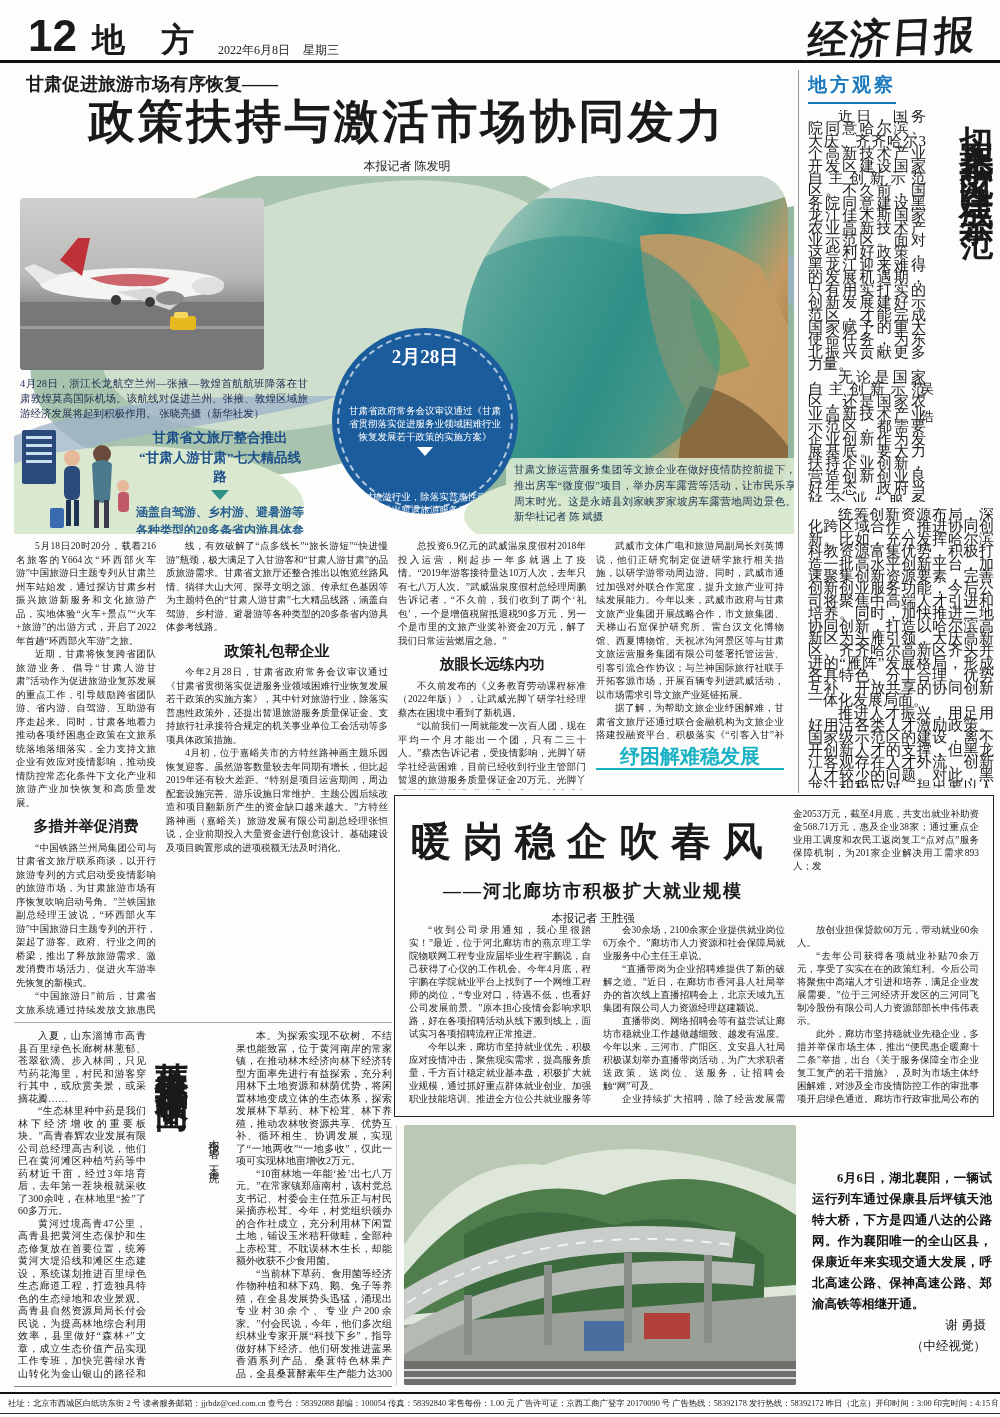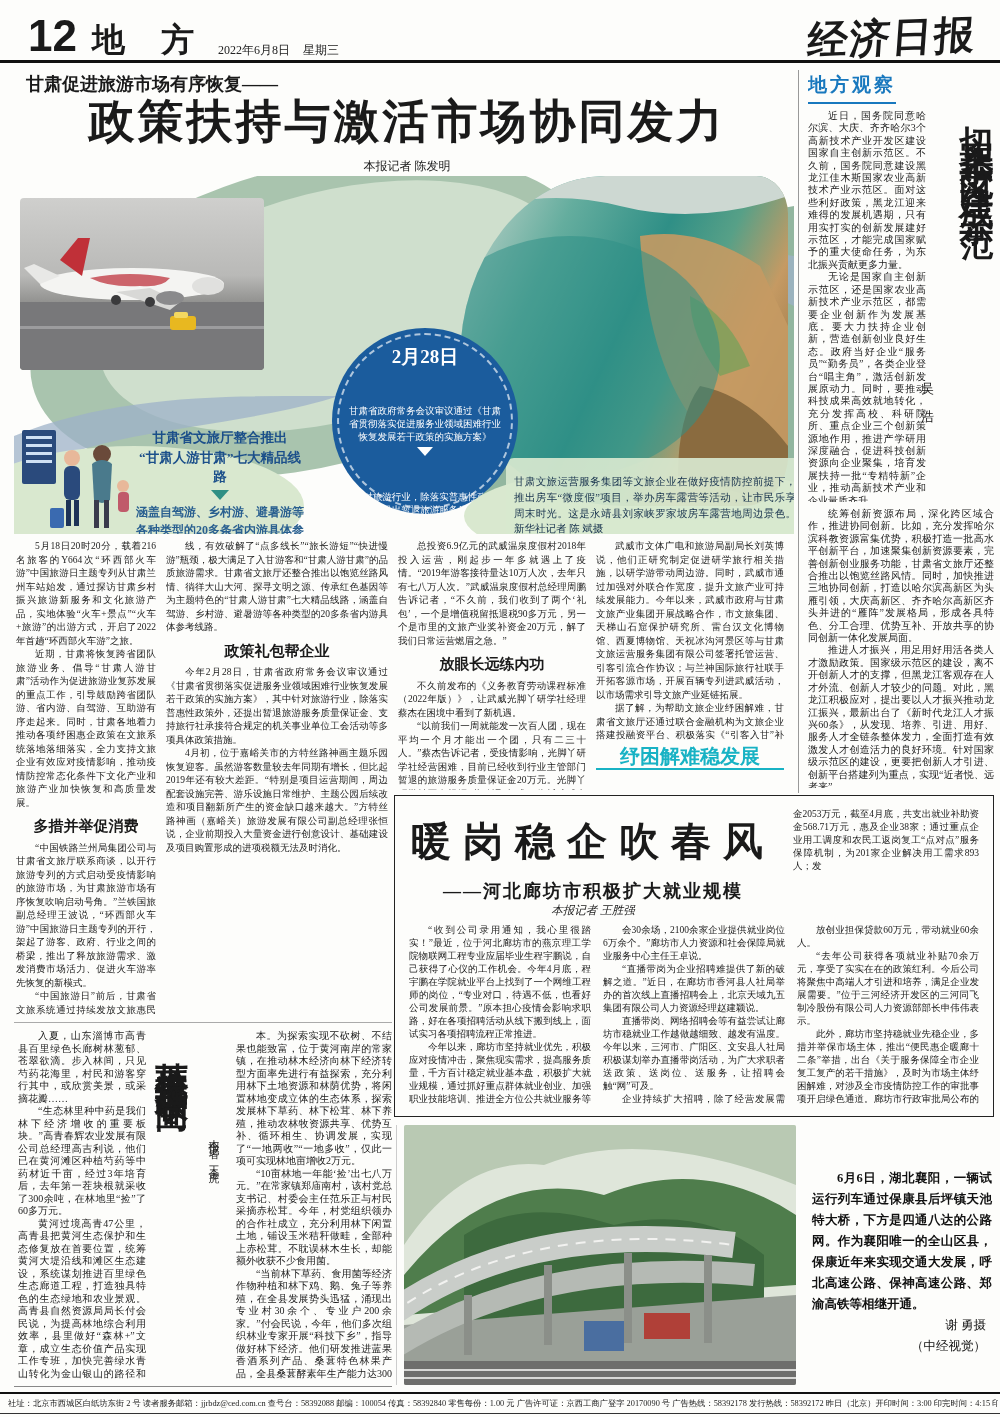--- a/index.html
+++ b/index.html
@@ -28,30 +28,30 @@
   .circle228{background:#1b5c9d;border-radius:50%;color:#fff;text-align:center;overflow:hidden;}
   .circle228 .ring{position:absolute;inset:5px;border:2px dashed rgba(255,255,255,.65);border-radius:50%;}
   .c-date{font-size:19px;font-weight:bold;margin-top:16px;}
   .c-txt{font-size:9.5px;line-height:1.35;padding:2px 14px;margin-top:33px;}
   .tri{width:0;height:0;border-left:8px solid transparent;border-right:8px solid transparent;border-top:9px solid #fff;margin:2px auto;}
   .tri-teal{width:0;height:0;border-left:9px solid transparent;border-right:9px solid transparent;border-top:10px solid #2f8f84;margin:3px auto;}
   .info-title{font-size:13.5px;font-weight:bold;color:#1b4f8a;text-align:center;line-height:1.45;}
   .info-body{font-size:12px;color:#2a6090;text-align:center;line-height:1.5;font-weight:bold;}
   .photo-right{background:linear-gradient(115deg,#cdd8d0 0%,#64ad9e 26%,#2f8f86 48%,#57a087 62%,#c59a63 76%,#8a6b3f 96%);
      border-radius:46% 10% 14% 52% / 58% 12% 16% 46%;overflow:hidden;}
-  .rp-cap{background:rgba(216,232,207,.92);border-radius:8px;padding:16px 8px;}
+  .rp-cap{background:rgba(216,232,207,.92);border-radius:8px;padding:4px 8px;}
   
   .bodycols{display:flex;gap:10px;}
   .bcol{font-size:9.5px;line-height:13.5px;}
   .bcol p{margin:0;text-indent:2em;}
   .subhead{font-family:"Liberation Sans","DejaVu Sans",sans-serif;font-size:15px;font-weight:bold;text-align:center;margin:9px 0;text-indent:0 !important;}
   .subhead-teal{color:#18b2c4;font-size:20px;font-weight:bold;text-align:center;border-bottom:2px solid #18b2c4;padding-bottom:4px;margin-top:10px;}
   
   .sb-head{color:#1878be;font-size:19px;font-weight:bold;letter-spacing:3px;border-bottom:2px solid #1878be;padding-bottom:4px;display:inline-block;}
-  .sb-text{font-size:10px;line-height:12.4px;}
+  .sb-text{font-size:15px;line-height:12.4px;}
   .sb-text p{margin:0;text-indent:2em;}
   .vert{writing-mode:vertical-rl;text-orientation:upright;}
   .sb-vtitle{font-size:34px;font-weight:900;letter-spacing:10px;line-height:1;}
   .sb-author{font-size:13px;letter-spacing:6px;}
   
   .boxart{border:1.5px solid #222;background:#fdfdfb;}
   .boxtitle{font-size:40px;font-weight:900;letter-spacing:12px;text-align:center;}
   .boxsub{font-size:18px;font-weight:bold;text-align:center;letter-spacing:2px;}
   .boxby{font-size:11.5px;text-align:center;}
   .boxcol{font-size:9.5px;line-height:13px;overflow:hidden;}
@@ -113,20 +113,24 @@
         <ellipse cx="150" cy="100" rx="14" ry="7" fill="#8a8a8c"></ellipse>
         <ellipse cx="188" cy="88" rx="16" ry="9" fill="#e0e0de"></ellipse>
         <path d="M70,80 q40,-8 80,0 q-8,10 -30,8 q-30,2 -50,-8" fill="#c24048" opacity="0.8"></path>
         <circle cx="96" cy="102" r="5" fill="#3a3a3c"></circle>
         <circle cx="130" cy="104" r="5" fill="#3a3a3c"></circle>
         <rect x="150" y="118" width="26" height="14" rx="3" fill="#e8b820"></rect>
         <rect x="154" y="114" width="14" height="6" rx="2" fill="#f4d860"></rect>
       </svg>
     </div>
 
+    <div class="abs cap jp" style="left:6px;top:200px;width:288px;">
+      <span>4月28日，浙江长龙航空兰州—张掖—敦煌首航航班降落在甘肃敦煌莫高国际机场。该航线对促进兰州、张掖、敦煌区域旅游经济发展将起到积极作用。</span>
+      <span style="white-space:nowrap;">张晓亮摄（新华社发）</span>
+    </div>
 
     <div class="abs" style="left:6px;top:248px;width:112px;height:108px;">
       <svg width="112" height="108">
         <rect x="2" y="6" width="34" height="54" rx="2" fill="#2a4a7c"></rect>
         <rect x="6" y="12" width="26" height="3" fill="#cfe0f4"></rect>
           <rect x="6" y="20" width="26" height="3" fill="#cfe0f4"></rect>
         <rect x="6" y="28" width="26" height="3" fill="#cfe0f4"></rect>
           <rect x="6" y="36" width="26" height="3" fill="#cfe0f4"></rect>
         <circle cx="52" cy="34" r="8" fill="#e8b89a"></circle>
         <rect x="44" y="42" width="16" height="34" rx="6" fill="#2a4a7c"></rect>
@@ -221,32 +225,32 @@
     <div class="sb-text jp" style="position:absolute;left:0;top:38px;width:118px;height:392px;overflow:hidden;">
       <div>
           <p>近日，国务院同意哈尔滨、大庆、齐齐哈尔3个高新技术产业开发区建设国家自主创新示范区。不久前，国务院同意建设黑龙江佳木斯国家农业高新技术产业示范区。面对这些利好政策，黑龙江迎来难得的发展机遇期，只有用实打实的创新发展建好示范区，才能完成国家赋予的重大使命任务，为东北振兴贡献更多力量。</p>
           <p>无论是国家自主创新示范区，还是国家农业高新技术产业示范区，都需要企业创新作为发展基底。要大力扶持企业创新，营造创新创业良好生态。政府当好企业“服务员”“勤务员”，各类企业登台“唱主角”，激活创新发展原动力。同时，要推动科技成果高效就地转化，充分发挥高校、科研院所、重点企业三个创新策源地作用，推进产学研用深度融合，促进科技创新资源向企业聚集，培育发展扶持一批“专精特新”企业，推动高新技术产业和企业量质齐升。</p>
         </div>
     </div>
     <div class="vert sb-vtitle sans" style="position:absolute;right:0px;top:26px;height:410px;">切实把示范区建成『示范』</div>
     <div class="vert sb-author" style="position:absolute;right:58px;top:300px;">吴 浩</div>
     <div class="sb-text jp" style="position:absolute;left:0;top:436px;width:186px;height:280px;overflow:hidden;">
       <div>
-          <p>统筹创新资源布局，深化跨区域合作，推进协同创新。比如，充分发挥哈尔滨科教资源富集优势，积极打造一批高水平创新平台，加速聚集创新资源要素，完善创新创业服务功能，甘肃省文旅厅还整合推出以饱览丝路风情。同时，加快推进三地协同创新，打造以哈尔滨高新区为头雁引领，大庆高新区、齐齐哈尔高新区齐头并进的“雁阵”发展格局，形成各具特色、分工合理、优势互补、开放共享的协同创新一体化发展局面。</p>
+          <p>统筹创新资源布局，深化跨区域合作，推进协同创新。比如，充分发挥哈尔滨科教资源富集优势，积极打造一批高水平创新平台，加速聚集创新资源要素，完善创新创业服务功能，今后公司将聚焦中高端人才引进和培养。同时，加快推进三地协同创新，打造以哈尔滨高新区为头雁引领，大庆高新区、齐齐哈尔高新区齐头并进的“雁阵”发展格局，形成各具特色、分工合理、优势互补、开放共享的协同创新一体化发展局面。</p>
           <p>推进人才振兴，用足用好用活各类人才激励政策。国家级示范区的建设，离不开创新人才的支撑，但黑龙江客观存在人才外流、创新人才较少的问题。对此，黑龙江积极应对，提出要以人才振兴推动龙江振兴，最新出台了《新时代龙江人才振兴60条》，从发现、培养、引进、用好、服务人才全链条整体发力，全面打造有效激发人才创造活力的良好环境。针对国家级示范区的建设，更要把创新人才引进、创新平台搭建列为重点，实现“近者悦、远者来”。</p>
           <p>提高自主创新能力，建设现代化产业体系。在数字技术、生物技术、智能装备、现代农业、生命健康、新能源、新材料等重点发展领域，加快攻克一批关键核心技术，使科技创新“关键变量”成为振兴发展的“最大增量”，改变黑龙江所面临的经济发展相对滞后、经济结构还不够优、质量效益还不够高的局面。通过示范区的建设，推动体制机制改革创新，助力老工业基地高质量转型发展，实现黑龙江全面振兴、全方位振兴。</p>
         </div>
     </div>
   </div>
 
   <div class="abs boxart" style="left:394px;top:795px;width:598px;height:320px;">
     <div class="abs" style="left:14px;top:18px;width:368px;">
       <div class="boxtitle">暖岗稳企吹春风</div>
       <div class="boxsub" style="margin-top:10px;">——河北廊坊市积极扩大就业规模</div>
-      <div class="boxby" style="font-style:italic;">本报记者 王胜强</div>
+      <div class="boxby" style="margin-top:8px;">本报记者 王胜强</div>
     </div>
     <div class="abs boxcol jp" style="left:398px;top:12px;width:186px;height:112px;">
       <p style="text-indent:0;">金2053万元，截至4月底，共支出就业补助资金568.71万元，惠及企业38家；通过重点企业用工调度和农民工返岗复工“点对点”服务保障机制，为201家企业解决用工需求893人；发</p>
     </div>
     <div class="abs" style="left:14px;top:128px;width:570px;display:flex;gap:12px;">
       <div class="boxcol jp" style="width:182px;height:180px;">
         <div>
             <p>“收到公司录用通知，我心里很踏实！”最近，位于河北廊坊市的燕京理工学院物联网工程专业应届毕业生程宇鹏说，自己获得了心仪的工作机会。今年4月底，程宇鹏在学院就业平台上找到了一个网维工程师的岗位，“专业对口，待遇不低，也看好公司发展前景。”原本担心疫情会影响求职路，好在各项招聘活动从线下搬到线上，面试实习各项招聘流程正常推进。</p>
             <p>今年以来，廊坊市坚持就业优先，积极应对疫情冲击，聚焦现实需求，提高服务质量，千方百计稳定就业基本盘，积极扩大就业规模，通过抓好重点群体就业创业、加强职业技能培训、推进全方位公共就业服务等专项行动，努力促进各类群体就业。</p>
           </div>

